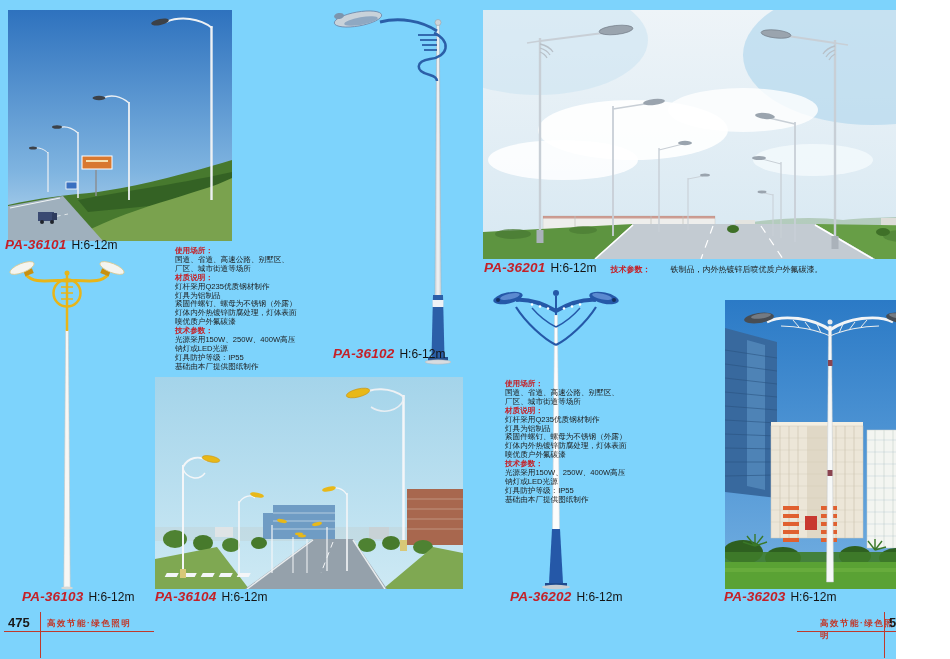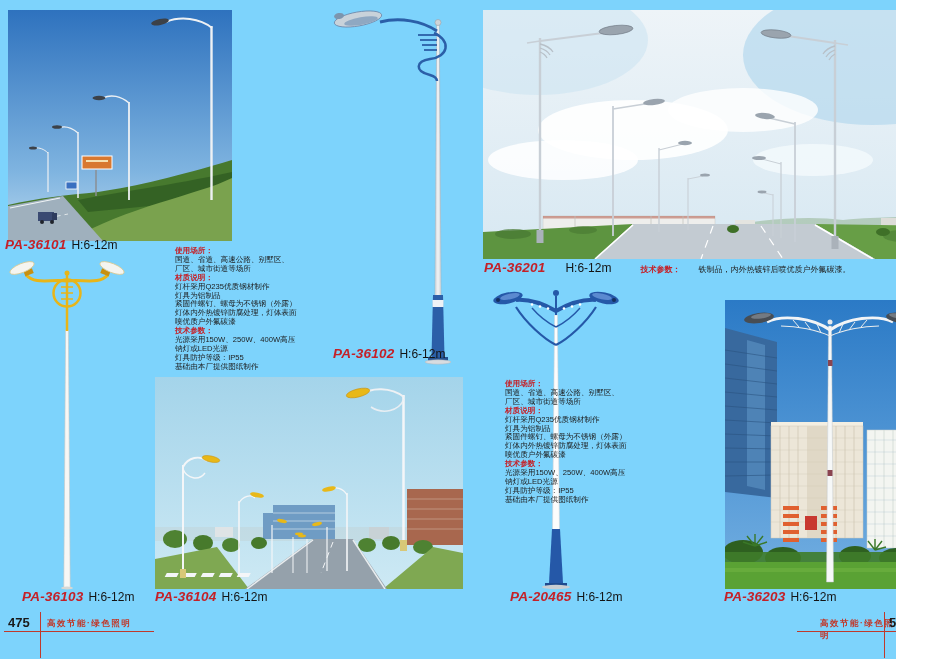--- a/index.html
+++ b/index.html
@@ -6,21 +6,21 @@
   #page{position:relative;width:896px;height:659px;background:#7dd3fc;overflow:hidden;
         font-family:"Liberation Sans",sans-serif;}
   .photo{position:absolute;overflow:hidden;line-height:0;}
   .illus{position:absolute;overflow:hidden;line-height:0;}
   .model-row{position:absolute;white-space:nowrap;display:flex;align-items:baseline;}
   .model{color:#c42128;font-weight:bold;font-style:italic;font-size:13.5px;letter-spacing:.2px;}
   .size{color:#141414;font-size:12px;margin-left:5px;}
   .spec{position:absolute;width:172px;font-size:7.6px;line-height:8.9px;color:#1c1c1c;}
   .spec .h{color:#c42128;font-weight:bold;}
   .note-label{color:#c42128;font-weight:bold;font-size:8px;margin-left:14px;}
-  .note-text{color:#222;font-size:8px;margin-left:3px;}
+  .note-text{color:#222;font-size:8px;margin-left:20px;}
   .pageno{position:absolute;font-size:13px;font-weight:bold;color:#1a1a1a;}
   .slogan{position:absolute;font-size:8.5px;font-weight:bold;color:#c0392b;letter-spacing:1.5px;}
   .rule-h{position:absolute;height:1px;background:#c0392b;}
   .rule-v{position:absolute;width:1px;background:#c0392b;}
 </style>
 </head>
 <body>
 
 <div id="page">
 
@@ -277,21 +277,21 @@
       <ellipse cx="282" cy="106" rx="10" ry="3" fill="#9aa4ae" transform="rotate(6 282 106)"></ellipse>
       <line x1="298" y1="154" x2="279" y2="149" stroke="#c8cfd6" stroke-width="1"></line>
       <ellipse cx="276" cy="148" rx="7" ry="2" fill="#9aa4ae"></ellipse>
       <line x1="290" y1="185" x2="281" y2="183" stroke="#c8cfd6" stroke-width="0.9"></line>
       <ellipse cx="279" cy="182" rx="4.5" ry="1.4" fill="#9aa4ae"></ellipse>
       <ellipse cx="250" cy="219" rx="6" ry="4" fill="#3f7028"></ellipse>
       <ellipse cx="400" cy="222" rx="7" ry="4" fill="#3f7028"></ellipse>
     </svg>
   </div>
 
-  <div class="model-row" style="left:484px;top:260px;gap:15px;">
+  <div class="model-row" style="left:484px;top:260px;">
     <span class="model">PA-36201</span>
     <span class="size">H:6-12m</span>
     <span class="note-label">技术参数：</span>
     <span class="note-text">铁制品，内外热镀锌后喷优质户外氟碳漆。</span>
   </div>
 
   <div class="illus" style="left:486px;top:283px;width:158px;height:308px;">
     <svg width="158" height="308" viewBox="0 0 158 308">
       <polygon points="68.6,32 71.4,32 73.5,248 66.5,248" fill="#fcfcfc" stroke="#d0d4d8" stroke-width="0.6"></polygon>
       <circle cx="70" cy="10" r="3" fill="#2558a8"></circle>
@@ -314,21 +314,21 @@
       <ellipse cx="118" cy="15" rx="15" ry="5.5" fill="#2558a8" transform="rotate(12 118 15)"></ellipse>
       <ellipse cx="116" cy="13.5" rx="10" ry="2.8" fill="#5b8ad0" transform="rotate(12 116 13.5)"></ellipse>
       <circle cx="128" cy="17" r="2" fill="#16305e"></circle>
       <polygon points="66,246 74,246 77,300 63,300" fill="#2558a8"></polygon>
       <rect x="59" y="300" width="22" height="3" fill="#1e4a8e"></rect>
       <ellipse cx="70" cy="304" rx="14" ry="2.2" fill="#c8cdd2"></ellipse>
     </svg>
   </div>
 
   <div class="model-row" style="left:510px;top:589px;">
-    <span class="model">PA-20465</span>
+    <span class="model">PA-36202</span>
     <span class="size">H:6-12m</span>
   </div>
 
   <div class="spec" style="left:505px;top:380px;">
     <div class="h">使用场所：</div>
     <div>国道、省道、高速公路、别墅区、</div>
     <div>厂区、城市街道等场所</div>
     <div class="h">材质说明：</div>
     <div>灯杆采用Q235优质钢材制作</div>
     <div>灯具为铝制品</div>

